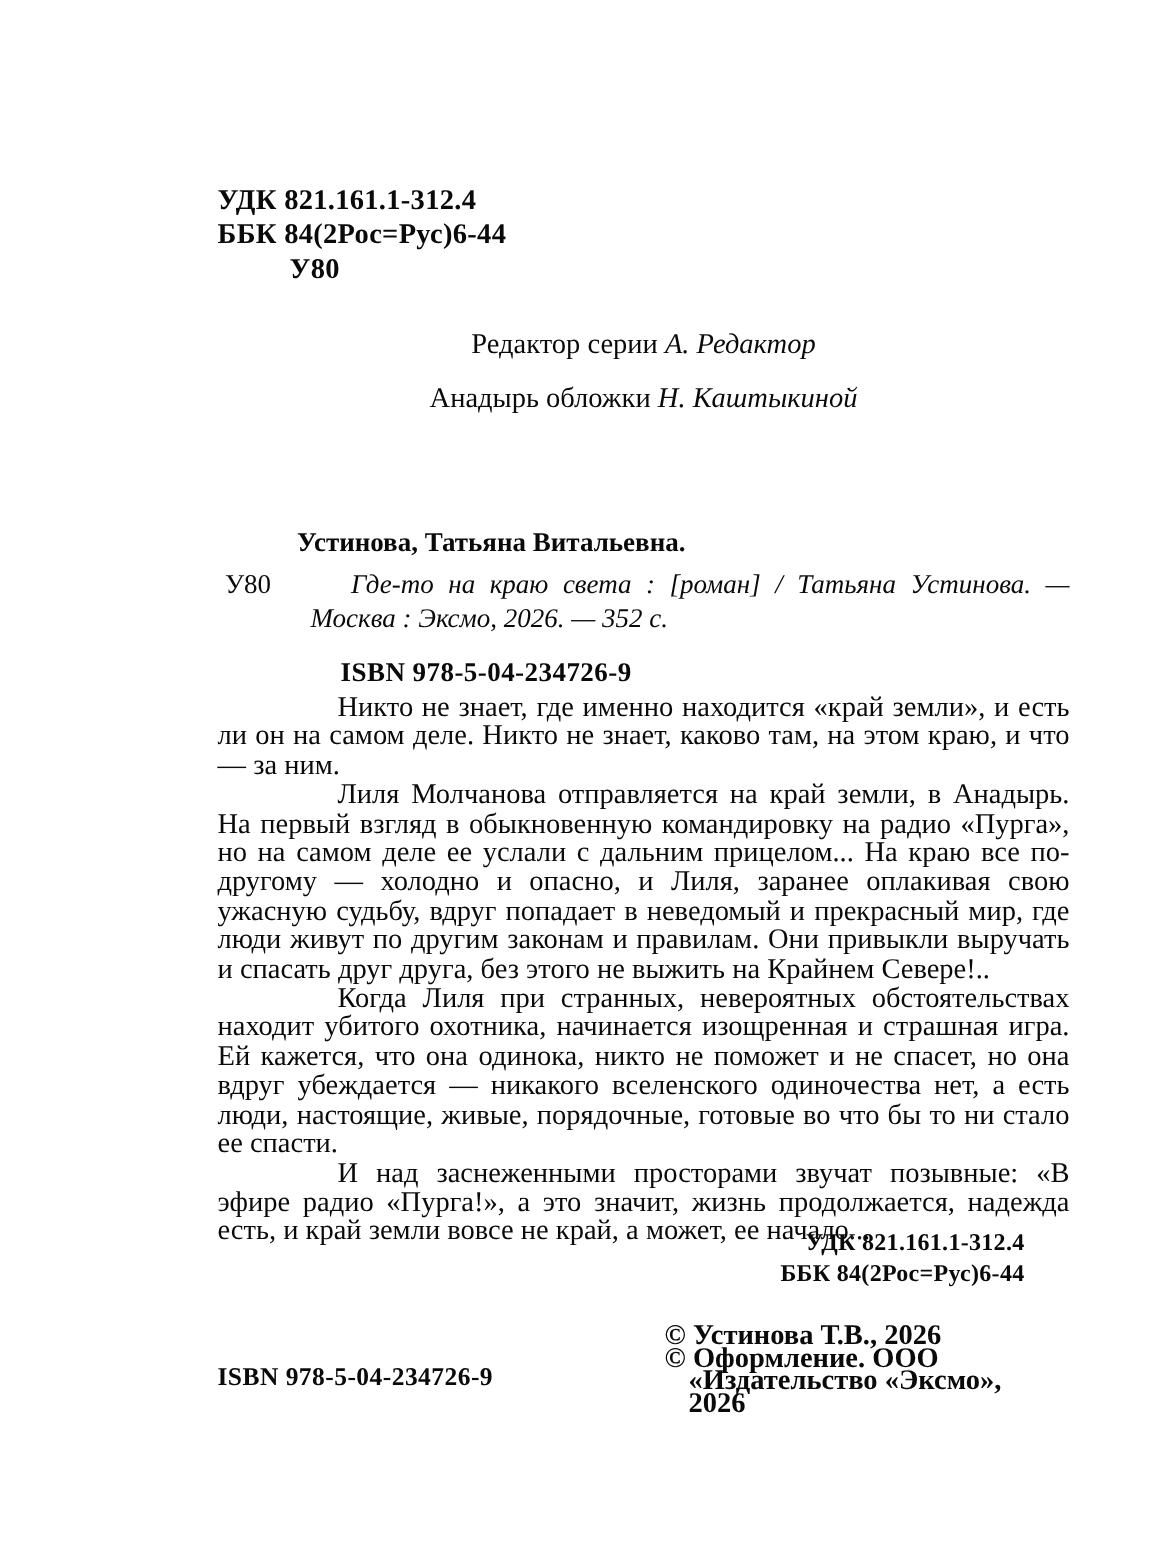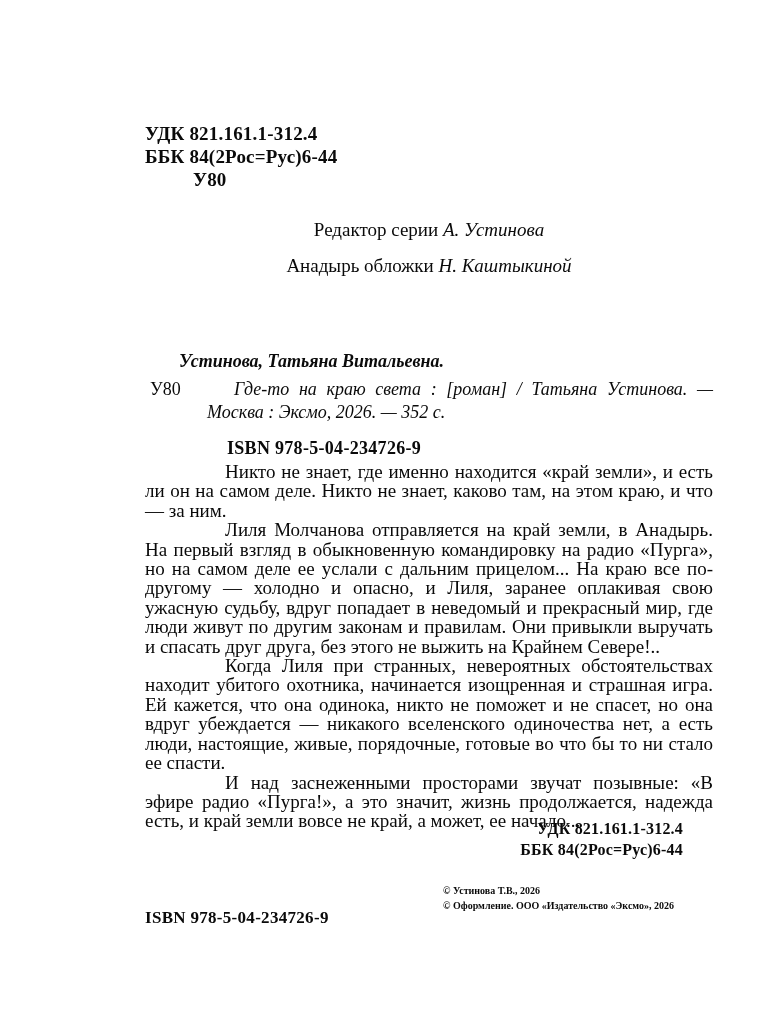--- a/index.html
+++ b/index.html
@@ -20,62 +20,62 @@
   .codes-top .sign{padding-left:48px;}
   
   .credits{
     position:absolute;left:145px;top:218px;width:568px;
     text-align:center;font-size:19px;line-height:23px;
   }
   .credits .credit-line{margin-bottom:13px;}
   .credits .it{font-style:italic;}
   
   .catalog{position:absolute;left:145px;top:350px;width:568px;font-size:18px;line-height:23px;}
-  .catalog .author-heading{margin:0 0 5px 34px;font-weight:bold;font-style:italic;}
+  .catalog .author-heading{margin:0 0 5px 53px;font-weight:bold;}
   .catalog .entry{position:relative;}
   .catalog .entry-code{position:absolute;left:5px;top:0;}
   .catalog .entry-text{margin:0 0 0 62px;text-indent:27px;text-align:justify;font-style:italic;}
   .catalog .isbn{margin:13px 0 0 82px;font-weight:bold;letter-spacing:0.3px;}
   
   .annotation{
     position:absolute;left:145px;top:462px;width:568px;
     font-size:19px;line-height:19.4px;text-align:justify;
   }
   .annotation p{margin:0;text-indent:80px;}
   
   .codes-bottom{
     position:absolute;left:145px;top:818px;width:538px;
     text-align:right;font-size:16px;font-weight:bold;line-height:21px;
     letter-spacing:0.2px;
   }
   
   .copyright{
     position:absolute;left:443px;top:883px;width:232px;
-    font-size:10px;font-weight:bold;line-height:15px;
+    font-size:19px;font-weight:bold;line-height:15px;
   }
   .copyright .c-line{padding-left:16px;text-indent:-16px;}
   
   .isbn-bottom{
     position:absolute;left:145px;top:908px;
     font-size:17px;font-weight:bold;letter-spacing:0.3px;
   }
 </style>
 </head>
 <body>
 
 <div class="page">
 
   <div class="codes-top">
     <div>УДК 821.161.1-312.4</div>
     <div>ББК 84(2Рос=Рус)6-44</div>
     <div class="sign">У80</div>
   </div>
 
   <div class="credits">
-    <div class="credit-line"><span>Редактор серии</span> <span class="it">А. Устинова</span></div>
+    <div class="credit-line"><span>Редактор серии</span> <span class="it">А. Редактор</span></div>
     <div class="credit-line"><span>Анадырь обложки</span> <span class="it">Н. Каштыкиной</span></div>
   </div>
 
   <div class="catalog">
     <p class="author-heading">Устинова, Татьяна Витальевна.</p>
     <div class="entry">
       <span class="entry-code">У80</span>
       <p class="entry-text">Где-то на краю света : [роман] / Татьяна Устинова. — Москва : Эксмо, 2026. — 352 с.</p>
     </div>
     <p class="isbn">ISBN 978-5-04-234726-9</p>

